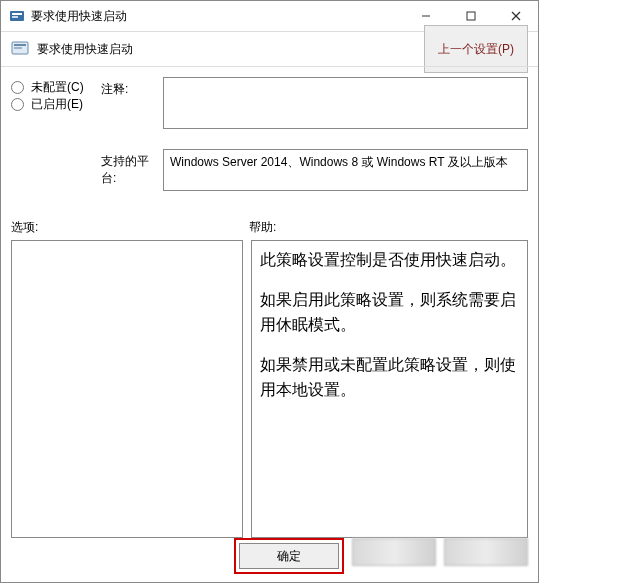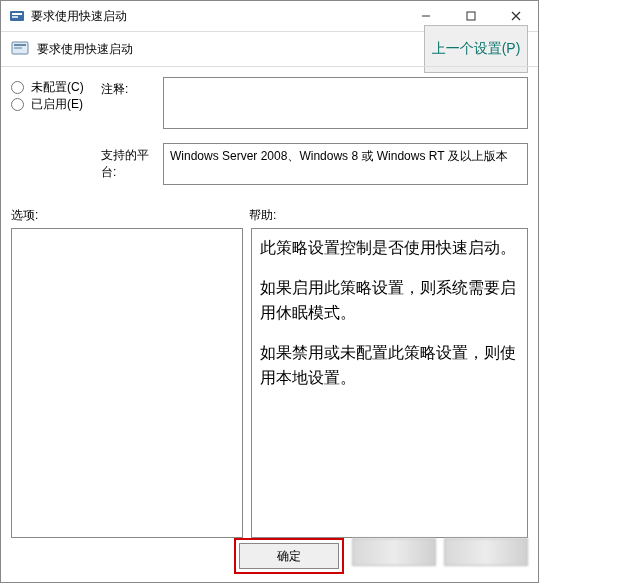--- a/index.html
+++ b/index.html
@@ -67,22 +67,22 @@
   }
   .subheader .subtitle{
     flex:1;
     font-size:12px;
   }
   .navbtn{
     min-width:90px;
     height:22px;
     border:1px solid #bbb;
     background:#efefef;
-    color:#0f766e;
-    font-size:14px;
+    color:#7f1d1d;
+    font-size:12px;
     display:flex;
     align-items:center;
     justify-content:center;
     padding:12px 6px;
   }
   .divider{
     height:1px;background:#ddd;margin:0 0 4px 0;
   }
   
   .top-area{
@@ -111,21 +111,21 @@
     margin-left:-4px;
   }
   .fields-col{
     flex:1;
     display:flex;
     flex-direction:column;
   }
   .field-row{
     display:flex;
     align-items:flex-start;
-    margin-bottom:14px;
+    margin-bottom:20px;
   }
   .field-label{
     width:62px;
     padding-top:4px;
     font-size:12px;
   }
   .comment-box{
     flex:1;
     height:52px;
     border:1px solid #888;
@@ -274,21 +274,21 @@
       </label>
     </div>
     <div class="fields-col">
       <div class="field-row">
         <div class="field-label">注释:</div>
         <textarea class="comment-box" style=""></textarea>
       </div>
       <div class="field-row">
         <div class="field-label">支持的平台:</div>
         <div class="supported-box">
-          <span>Windows Server 2008、Windows 8 或 Windows RT 及以上版本</span>
+          <span>Windows Server 2014、Windows 8 或 Windows RT 及以上版本</span>
         </div>
       </div>
     </div>
   </div>
 
   <div class="mid-labels">
     <div class="left">选项:</div>
     <div class="right">帮助:</div>
   </div>
 

